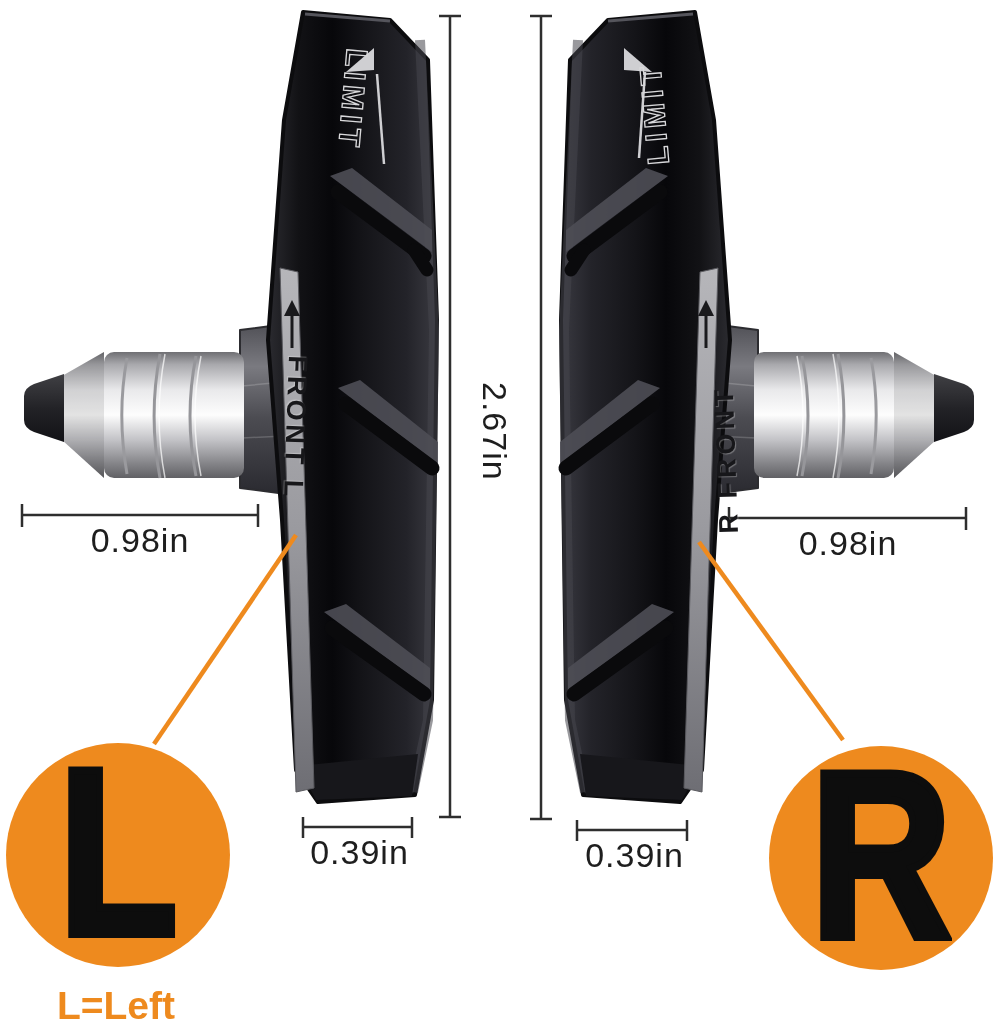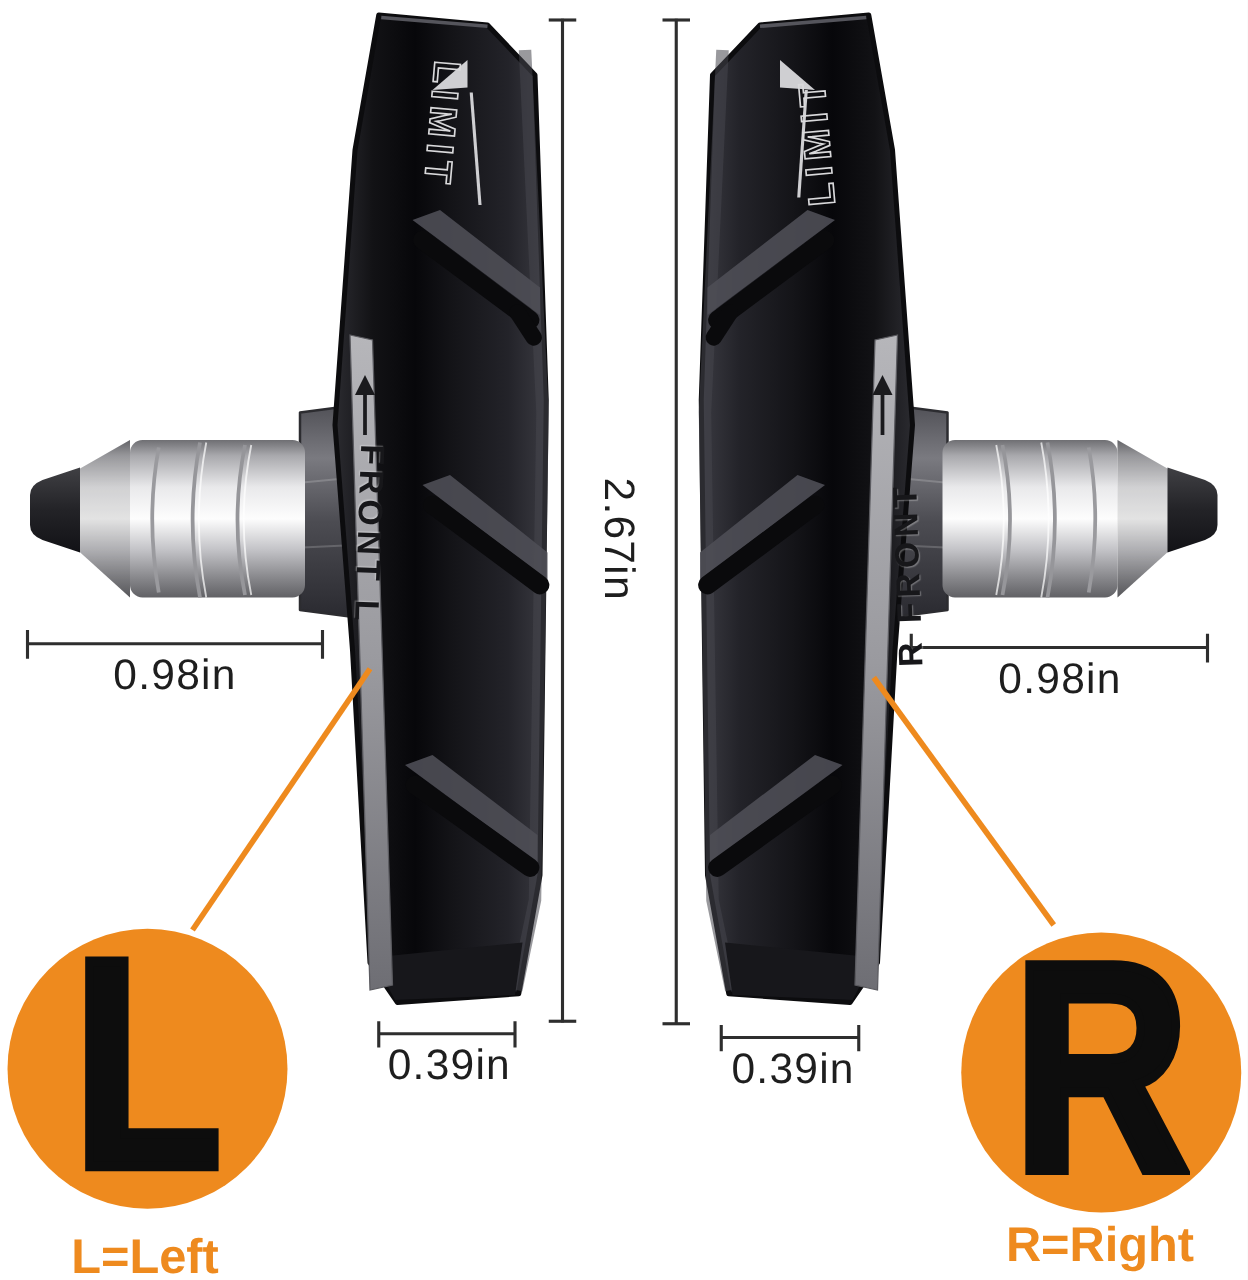--- a/index.html
+++ b/index.html
@@ -174,14 +174,13 @@
   <div class="engraved-outline" id="limit-l">LIMIT</div>
   <div class="engraved-outline" id="limit-r">LIMIT</div>
 
   <div class="strip-text" id="front-l">FRONT L</div>
   <div class="strip-text" id="front-r">R FRONT</div>
 
   <div class="badge-letter" id="badge-letter-l">L</div>
   <div class="badge-letter" id="badge-letter-r">R</div>
 
   <div class="badge-caption" id="caption-l">L=Left</div>
-  <div class="badge-caption" id="caption-r">R=Right</div>
 </div>
 
 </body></html>

